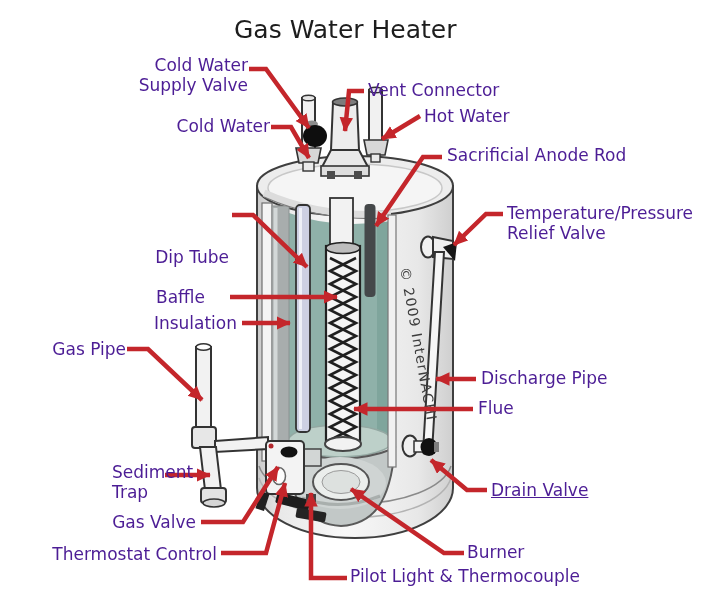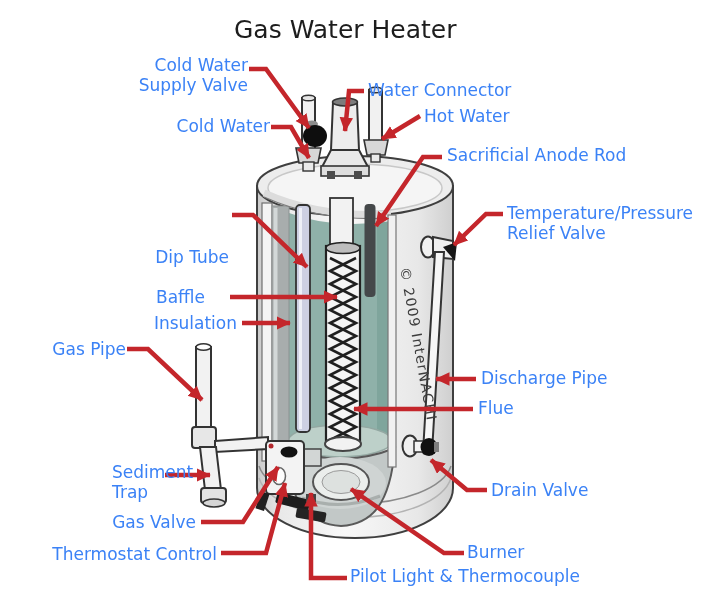--- a/index.html
+++ b/index.html
@@ -1,19 +1,19 @@
 <!DOCTYPE html>
 <html><head>
 <meta charset="utf-8">
 <style>
   html,body{margin:0;padding:0;background:#fff;}
   #stage{position:relative;width:720px;height:609px;background:#ffffff;overflow:hidden;
          font-family:"DejaVu Sans",sans-serif;}
   #art{position:absolute;left:0;top:0;}
-  .lbl{position:absolute;font-size:17px;line-height:20px;color:#3b82f6;white-space:pre-line;}
+  .lbl{position:absolute;font-size:17px;line-height:20px;color:#4c1d95;white-space:pre-line;}
   .lbl.r{text-align:right;}
   .title{position:absolute;left:234px;top:15px;font-size:25px;color:#1d1d1d;}
 </style>
 </head>
 <body>
 
 <div id="stage">
 
 <svg id="art" width="720" height="609" viewBox="0 0 720 609">
   <defs>
@@ -168,31 +168,31 @@
     <path d="M464,553 L444,553 L351,489" marker-end="url(#ah)"></path>
     <path d="M347,578 L311,578 L311,493" marker-end="url(#ah)"></path>
   </g>
 </svg>
 
   <div class="title">Gas Water Heater</div>
 
   <div class="lbl r" style="right:472px;top:55px;">Cold Water
 Supply Valve</div>
   <div class="lbl r" style="right:450px;top:116px;">Cold Water</div>
-  <div class="lbl" style="left:368px;top:80px;">Water Connector</div>
+  <div class="lbl" style="left:368px;top:80px;">Vent Connector</div>
   <div class="lbl" style="left:424px;top:106px;">Hot Water</div>
   <div class="lbl" style="left:447px;top:145px;">Sacrificial Anode Rod</div>
   <div class="lbl" style="left:507px;top:203px;">Temperature/Pressure
 Relief Valve</div>
   <div class="lbl r" style="right:491px;top:205px;margin-top:42px;">Dip Tube</div>
   <div class="lbl r" style="right:515px;top:287px;">Baffle</div>
   <div class="lbl r" style="right:483px;top:313px;margin-left:8px;">Insulation</div>
   <div class="lbl r" style="right:594px;top:339px;">Gas Pipe</div>
   <div class="lbl" style="left:481px;top:368px;">Discharge Pipe</div>
   <div class="lbl" style="left:478px;top:398px;">Flue</div>
   <div class="lbl" style="left:112px;top:446px;margin-top:16px;">Sediment
 Trap</div>
   <div class="lbl r" style="right:524px;top:512px;">Gas Valve</div>
   <div class="lbl r" style="right:503px;top:544px;">Thermostat Control</div>
-  <div class="lbl" style="left:491px;top:480px;">Drain Valve</div>
+  <div class="lbl" style="left:491px;top:480px;text-decoration:underline;">Drain Valve</div>
   <div class="lbl" style="left:467px;top:542px;">Burner</div>
   <div class="lbl" style="left:350px;top:566px;">Pilot Light &amp; Thermocouple</div>
 </div>
 
 </body></html>

